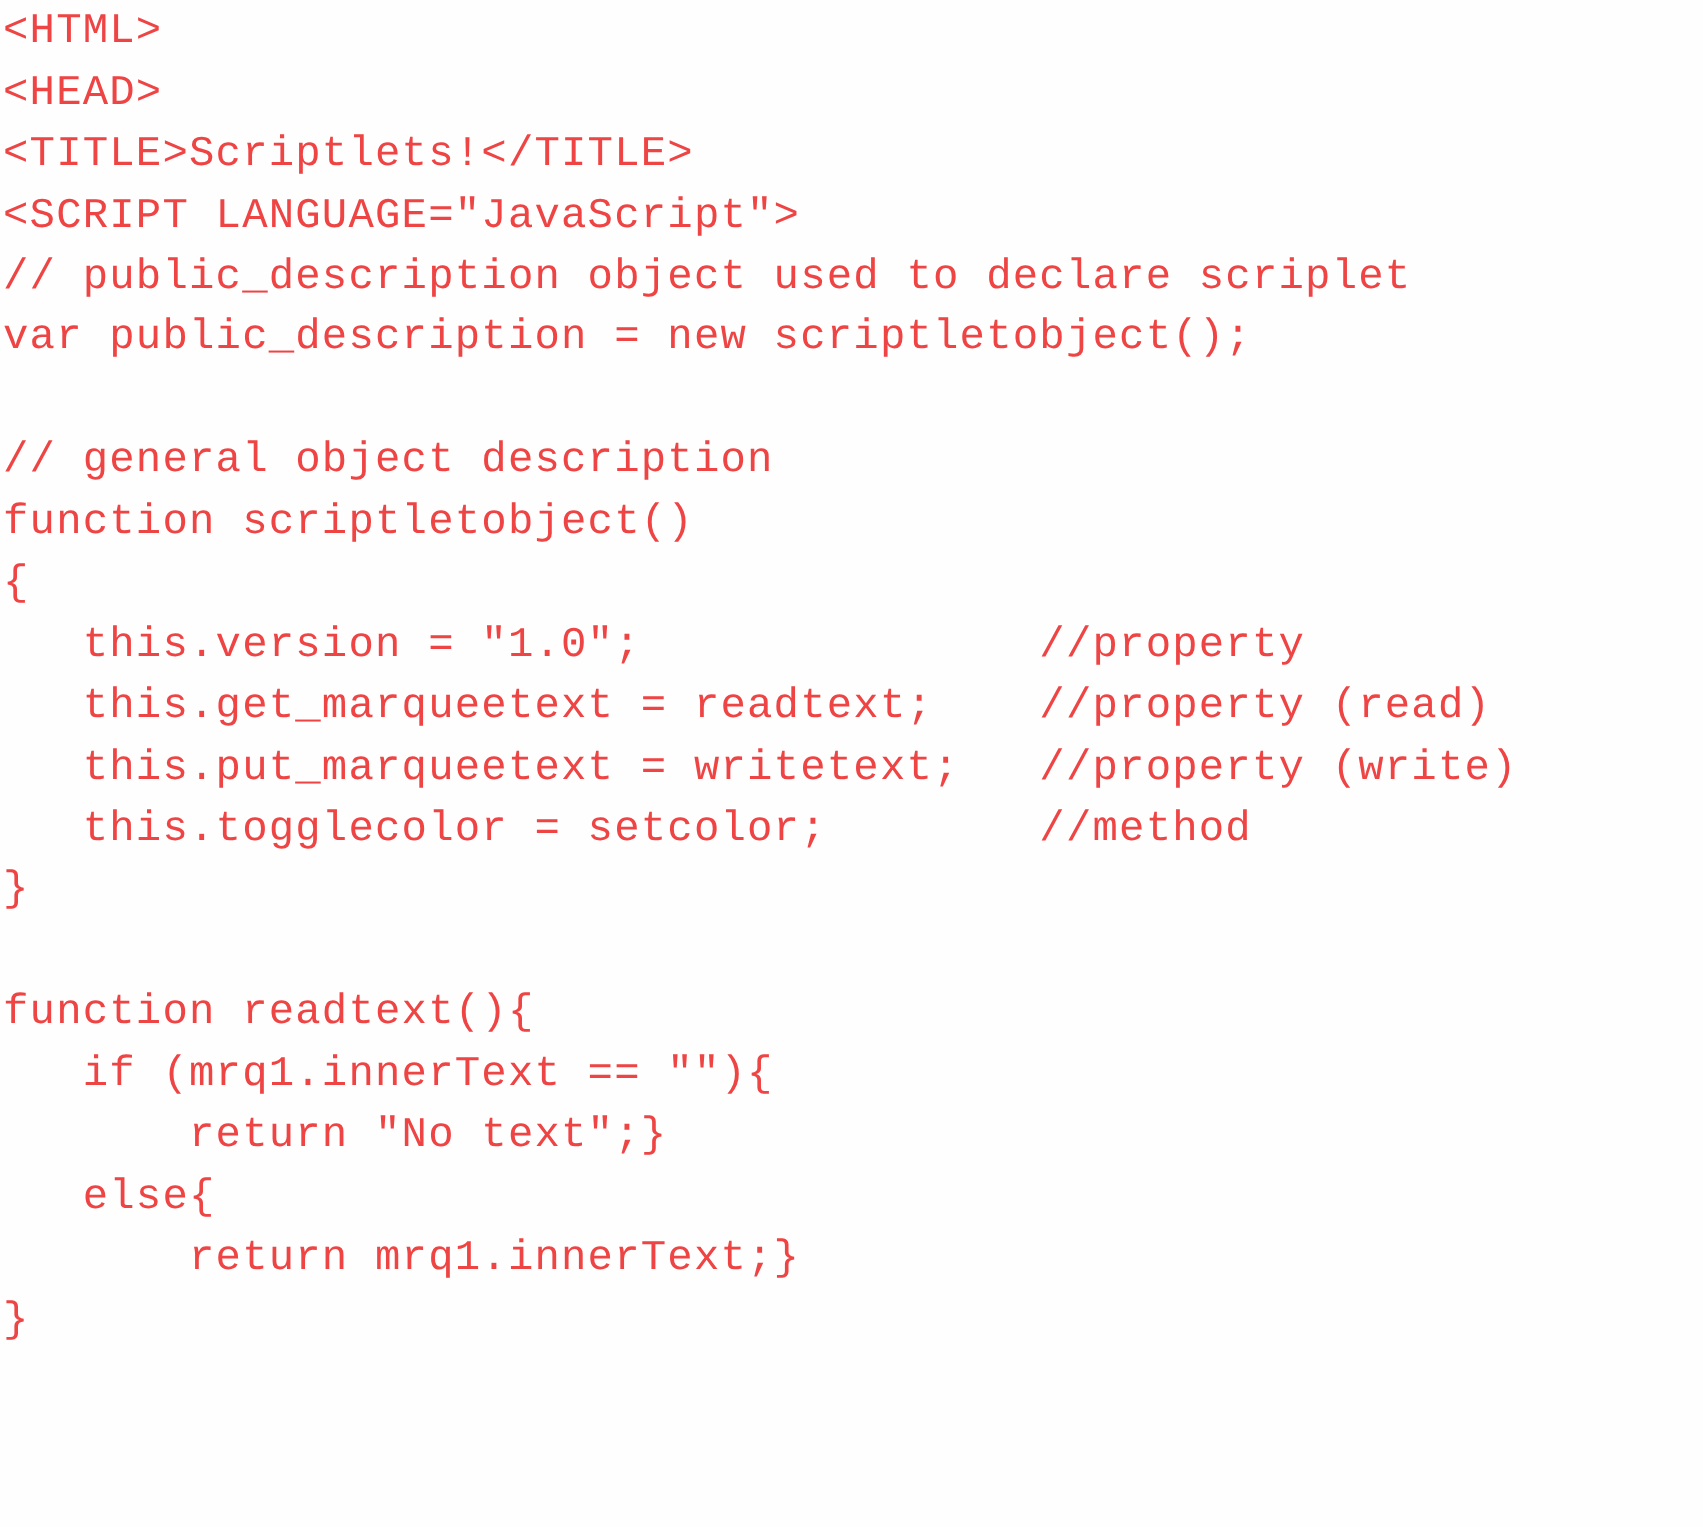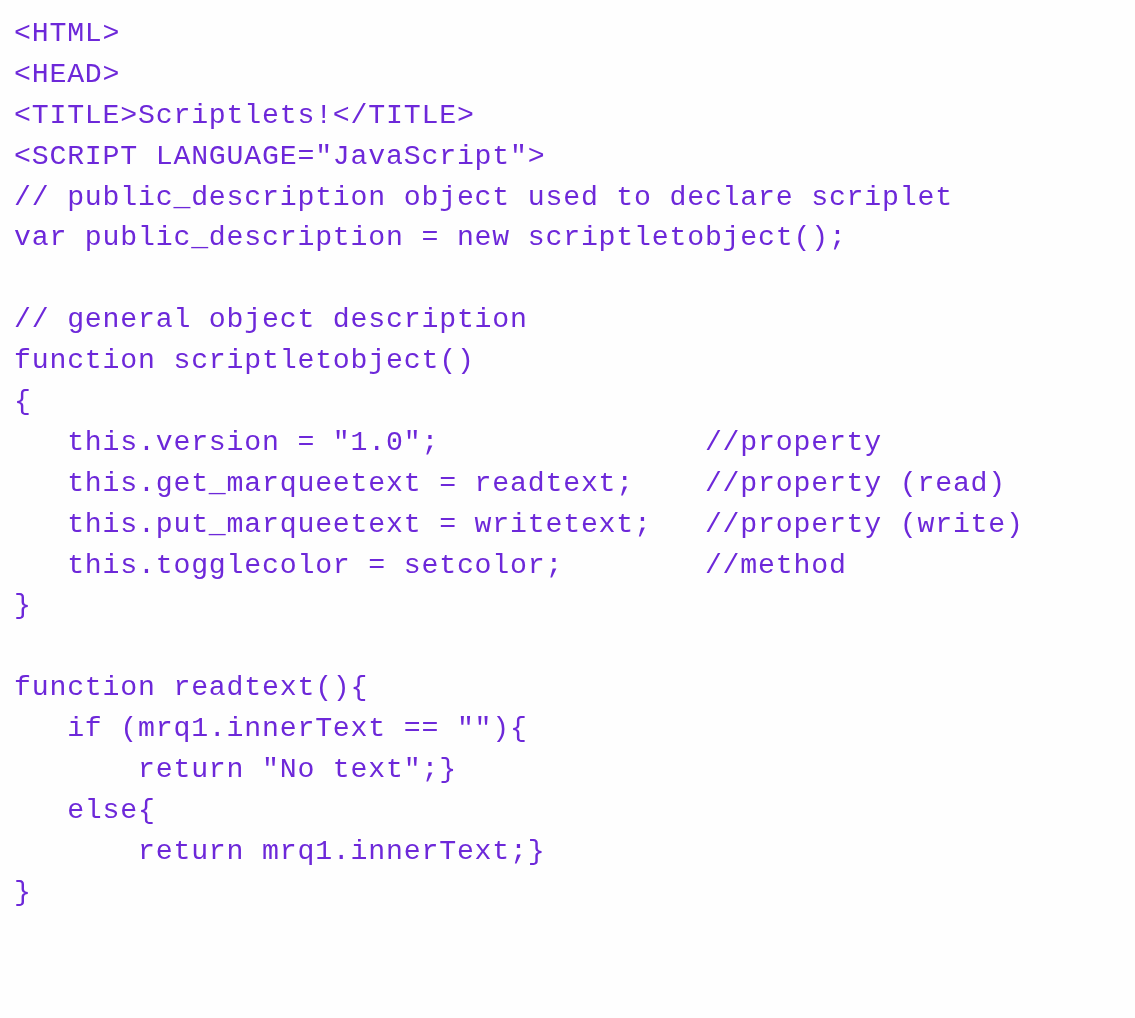--- a/index.html
+++ b/index.html
@@ -4,27 +4,27 @@
 <style>
   html, body {
     margin: 0;
     padding: 0;
     background: #fefefe;
     width: 1135px;
     height: 1018px;
     overflow: hidden;
   }
   pre.code {
-    margin: 12px;
+    margin: 0;
     padding: 2px 0 0 2px;
     font-family: "Courier New", Courier, monospace;
     font-size: 28.2px;
     line-height: 1.45;
     letter-spacing: 0.8px;
-    color: #6d28d9;
+    color: #ef4444;
     white-space: pre;
     font-weight: 500;
   }
 </style>
 </head>
 <body>
 
 <pre class="code">&lt;HTML&gt;
 &lt;HEAD&gt;
 &lt;TITLE&gt;Scriptlets!&lt;/TITLE&gt;

